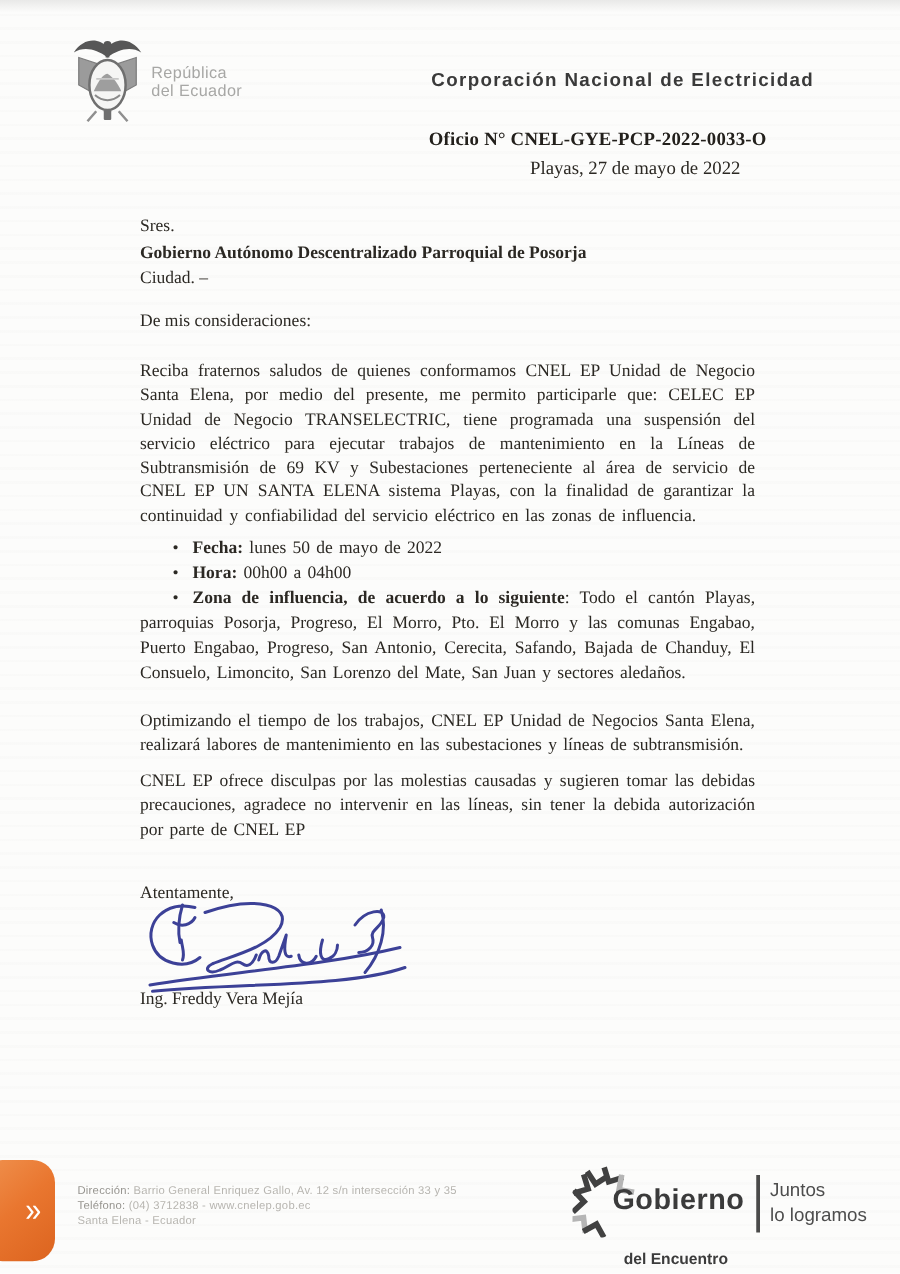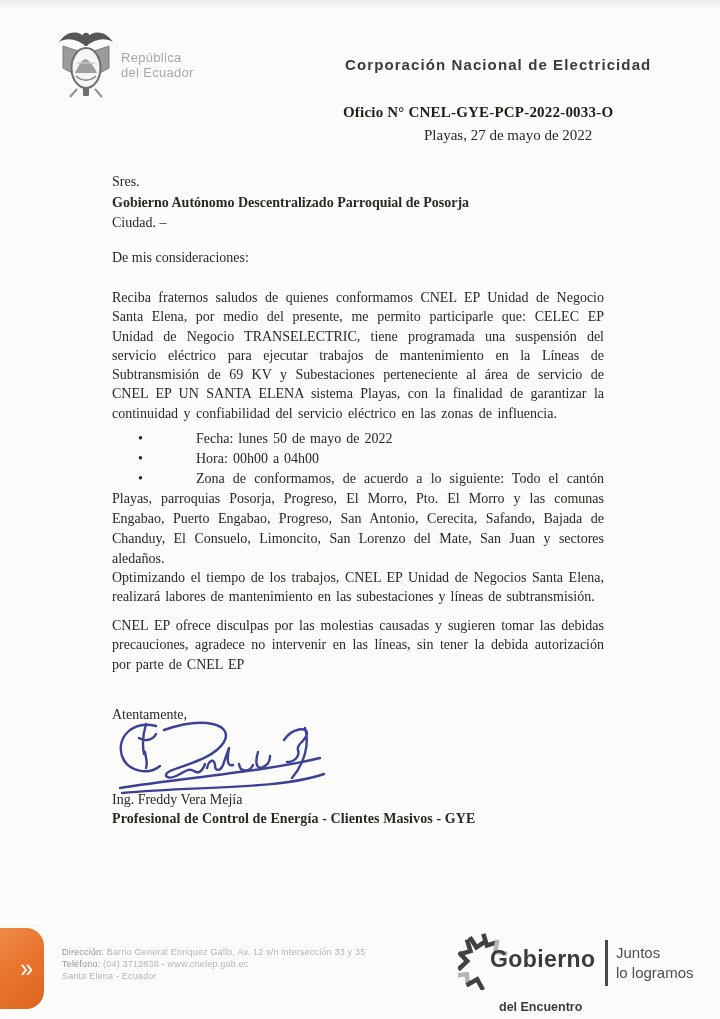--- a/index.html
+++ b/index.html
@@ -26,21 +26,21 @@
   
   .col { position:absolute; left:112px; width:492px; font-size:14px; line-height:19.3px; }
   .recipient { top:172px; line-height:20.5px; }
   .recipient .name { font-weight:bold; }
   .opening { top:248px; }
   .p1 { top:288px; text-align:justify; word-spacing:2px; }
   .bullets { top:429px; }
   .bullet { text-indent:26px; line-height:20px; text-align:justify; word-spacing:1.5px; }
   .bullet + .bullet { margin-top:0px; }
   .dot { display:inline-block; width:16px; text-indent:0; }
-  .blabel { font-weight:normal;margin-left:42px; }
+  .blabel { font-weight:bold; }
   .p2 { top:568px; text-align:justify; word-spacing:1.5px; }
   .p3 { top:616px; text-align:justify; word-spacing:1.5px; }
   .closing { top:705px; }
   .sig-svg { position:absolute; left:112px; top:716px; }
   .signer { top:790px; line-height:19px; }
   .signer .title { font-weight:bold; letter-spacing:0.1px; }
 
   
   .orange-tab { position:absolute; left:-16px; top:928px; width:60px; height:81px;
     border-radius:18px;
@@ -96,21 +96,21 @@
     <div>Ciudad. –</div>
   </div>
 
   <div class="col opening">De mis consideraciones:</div>
 
   <div class="col p1">Reciba fraternos saludos de quienes conformamos CNEL EP Unidad de Negocio Santa Elena, por medio del presente, me permito participarle que: CELEC EP Unidad de Negocio TRANSELECTRIC, tiene programada una suspensión del servicio eléctrico para ejecutar trabajos de mantenimiento en la Líneas de Subtransmisión de 69 KV y Subestaciones perteneciente al área de servicio de CNEL EP UN SANTA ELENA sistema Playas, con la finalidad de garantizar la continuidad y confiabilidad del servicio eléctrico en las zonas de influencia.</div>
 
   <div class="col bullets">
     <p class="bullet"><span class="dot">•</span><span class="blabel">Fecha:</span><span> lunes 50 de mayo de 2022</span></p>
     <p class="bullet"><span class="dot">•</span><span class="blabel">Hora:</span><span> 00h00 a 04h00</span></p>
-    <p class="bullet"><span class="dot">•</span><span class="blabel">Zona de conformamos, de acuerdo a lo siguiente</span><span>: Todo el cantón Playas, parroquias Posorja, Progreso, El Morro, Pto. El Morro y las comunas Engabao, Puerto Engabao, Progreso, San Antonio, Cerecita, Safando, Bajada de Chanduy, El Consuelo, Limoncito, San Lorenzo del Mate, San Juan y sectores aledaños.</span></p>
+    <p class="bullet"><span class="dot">•</span><span class="blabel">Zona de influencia, de acuerdo a lo siguiente</span><span>: Todo el cantón Playas, parroquias Posorja, Progreso, El Morro, Pto. El Morro y las comunas Engabao, Puerto Engabao, Progreso, San Antonio, Cerecita, Safando, Bajada de Chanduy, El Consuelo, Limoncito, San Lorenzo del Mate, San Juan y sectores aledaños.</span></p>
   </div>
 
   <div class="col p2">Optimizando el tiempo de los trabajos, CNEL EP Unidad de Negocios Santa Elena, realizará labores de mantenimiento en las subestaciones y líneas de subtransmisión.</div>
   <div class="col p3">CNEL EP ofrece disculpas por las molestias causadas y sugieren tomar las debidas precauciones, agradece no intervenir en las líneas, sin tener la debida autorización por parte de CNEL EP</div>
 
   <div class="col closing">Atentamente,</div>
 
   <svg class="sig-svg" width="232" height="84" viewBox="0 0 232 84">
     <g stroke="#2e3390" fill="none" stroke-width="2.4" stroke-linecap="round" stroke-linejoin="round" opacity="0.93">
       <path d="M44,10 C20,4 4,22 10,40 C15,55 36,60 48,50"></path>
@@ -118,21 +118,20 @@
       <path d="M52,14 C92,0 122,8 112,26 C102,42 76,48 58,55 C50,59 55,64 64,60 C72,57 76,51 82,55 C86,58 90,56 93,48"></path>
       <path d="M95,52 C97,44 102,42 103,49 C103,55 108,56 111,49 L117,32 C115,43 115,51 121,49"></path>
       <path d="M127,48 C128,56 137,57 141,49 M146,36 C143,46 144,54 151,51 C156,49 158,44 158,40"></path>
       <path d="M172,24 C180,12 196,10 195,18 C193,26 184,28 186,34 C188,40 183,46 175,46 M193,12 C198,28 192,48 180,62"></path>
       <path d="M8,72 C70,62 150,56 208,42 M10,77 C85,70 165,74 212,58"></path>
     </g>
   </svg>
 
   <div class="col signer">
     <div>Ing. Freddy Vera Mejía</div>
-    <div class="title">Profesional de Control de Energía - Clientes Masivos - GYE</div>
   </div>
 
   <div class="orange-tab">
     <span class="chev">»</span>
   </div>
 
   <div class="footer-info">
     <div><b>Dirección:</b><span> Barrio General Enriquez Gallo, Av. 12 s/n intersección 33 y 35</span></div>
     <div><b>Teléfono:</b><span> (04) 3712838 - www.cnelep.gob.ec</span></div>
     <div>Santa Elena - Ecuador</div>

